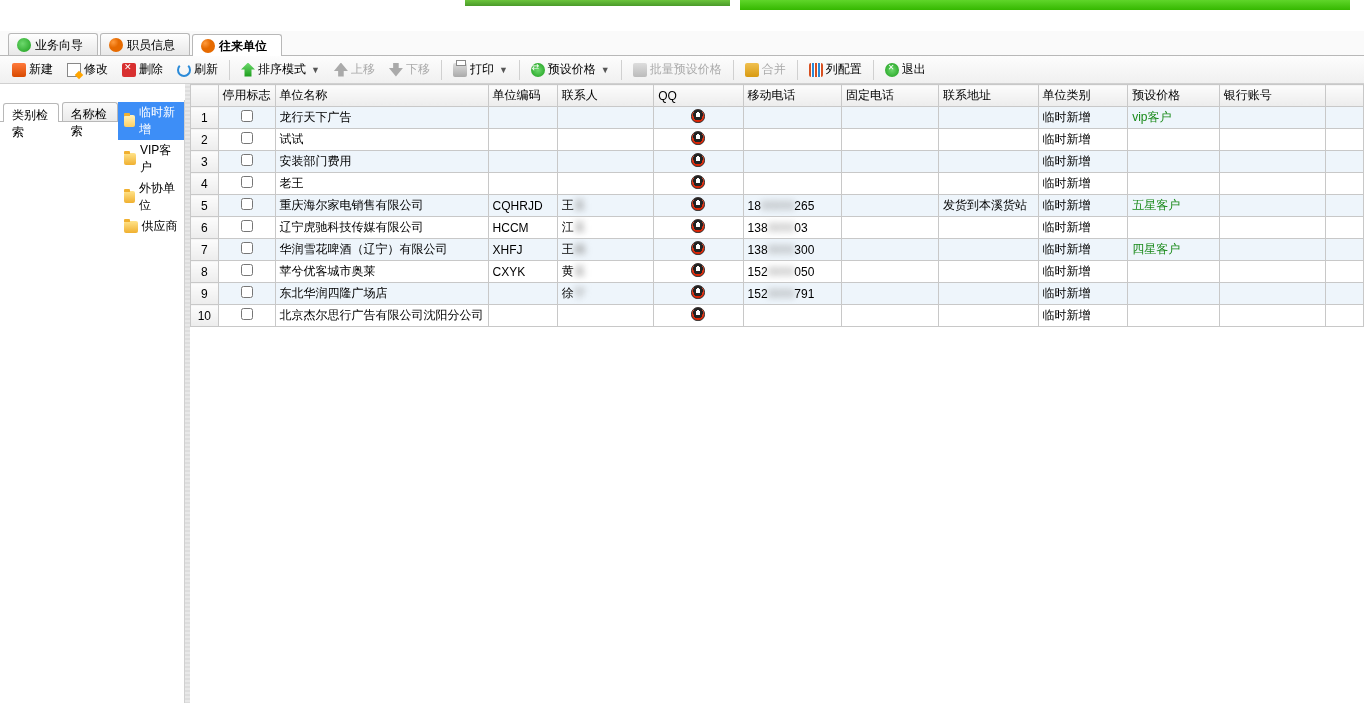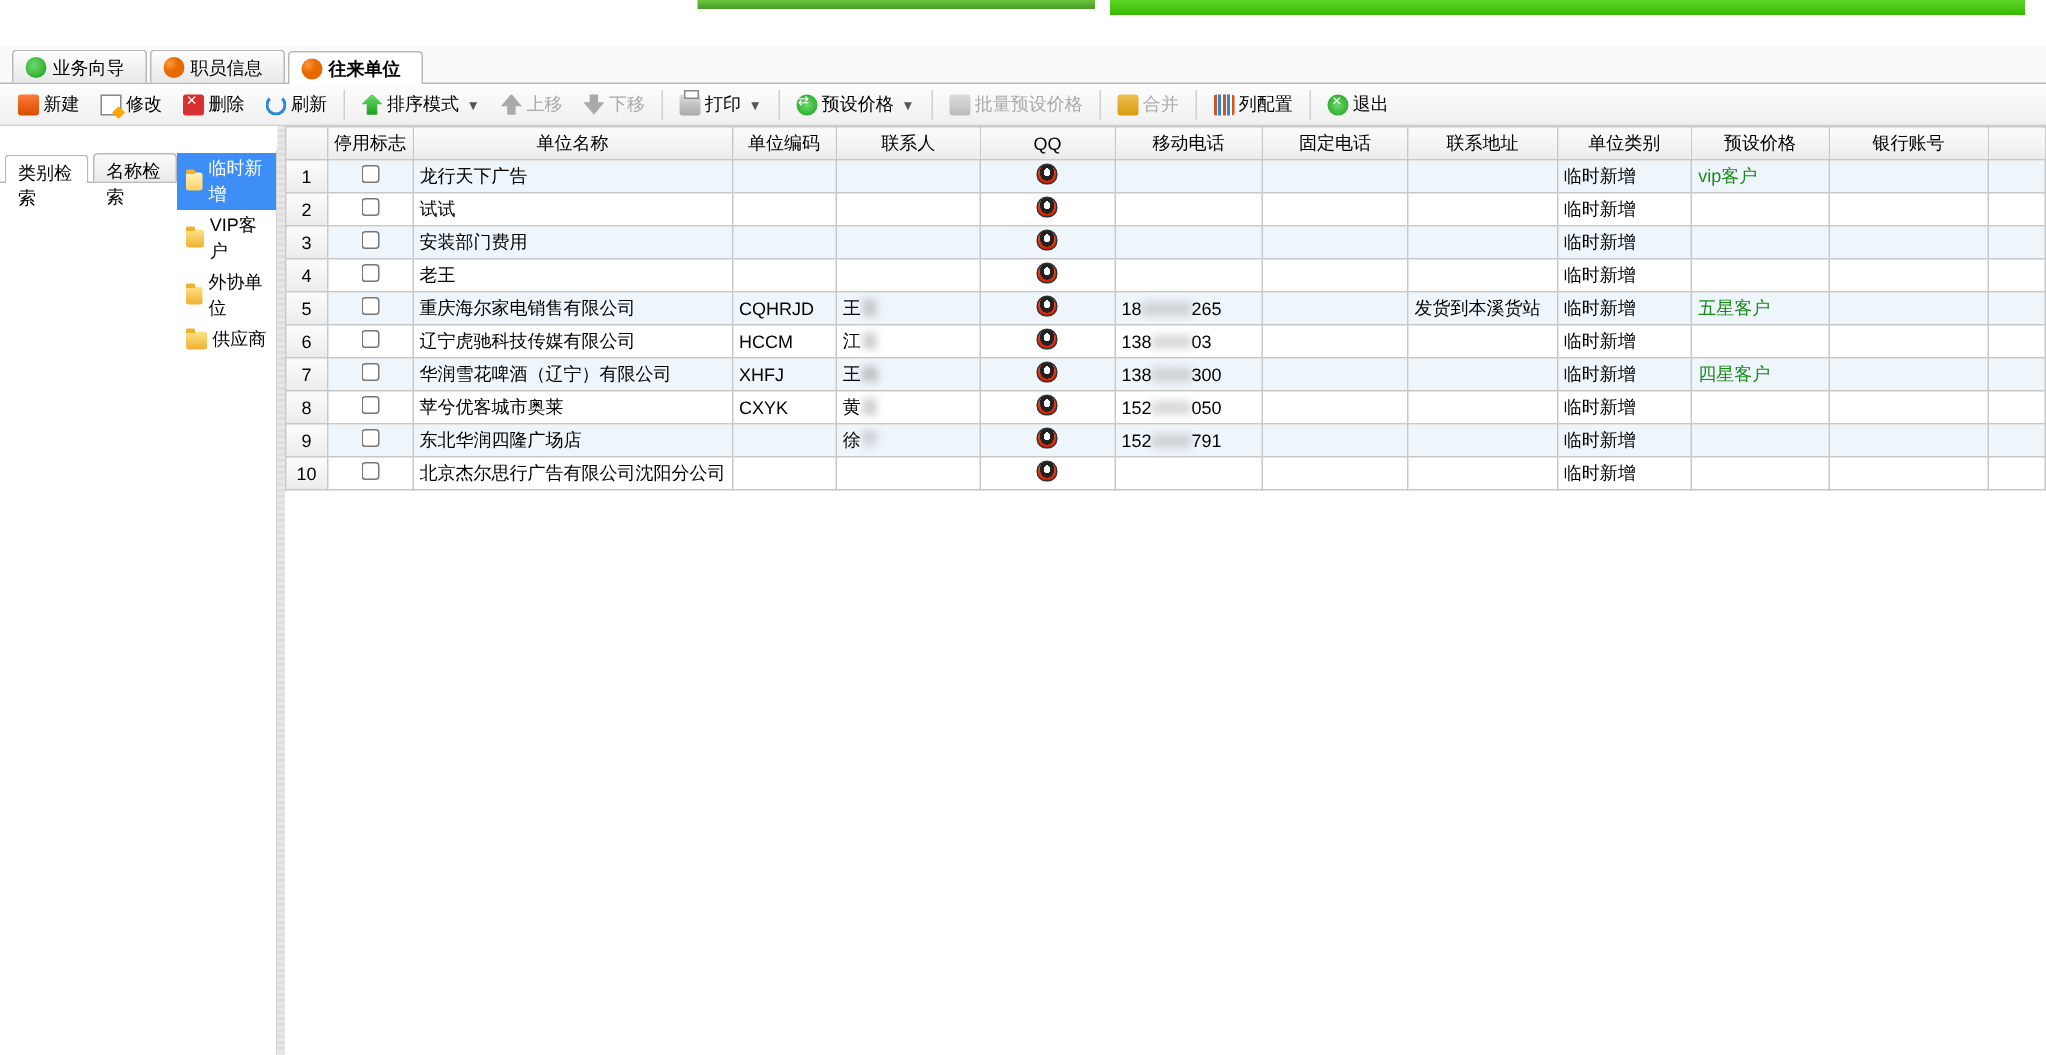--- a/index.html
+++ b/index.html
@@ -56,21 +56,21 @@
 .tree-item.selected { background: #3d8ef7; color: #fff; }
 .fld { width: 14px; height: 12px; background: linear-gradient(#ffe38a,#f0b030); border-radius: 2px; position: relative; }
 .fld::before { content: ""; position: absolute; top: -2px; left: 0; width: 6px; height: 3px; background: #f0b030; border-radius: 1px 1px 0 0; }
 .fld.open { background: linear-gradient(#fff3c0,#ffd060); }
 
 .splitter { width: 5px; background: repeating-linear-gradient(180deg,#e8e8e8 0 2px,#ddd 2px 4px); cursor: col-resize; }
 
 .content { flex: 1; overflow: auto; }
 .grid { border-collapse: collapse; table-layout: fixed; }
 .grid th, .grid td { border: 1px solid #c8c8c8; height: 22px; padding: 0 4px; text-align: left; white-space: nowrap; overflow: hidden; }
-.grid th { background: linear-gradient(#fcfcfc,#ececec); font-weight: normal; text-align: center; position: sticky; top: 0; }
+.grid th { background: linear-gradient(#fcfcfc,#ececec); font-weight: normal; text-align: left; position: sticky; top: 0; }
 .grid .rownum { background: linear-gradient(#fcfcfc,#ececec); text-align: center; width: 28px; }
 .grid .chkcell { text-align: center; }
 .grid tr.even td { background: #eef5fb; }
 .grid tr.odd td { background: #fff; }
 .grid .rownum, .grid th.rownum { background: linear-gradient(#fcfcfc,#ececec) !important; }
 .green { color: #1a8a1a; }
 .qq { display: inline-block; width: 14px; height: 14px; background: radial-gradient(ellipse at 50% 40%, #fff 0 25%, #222 26% 55%, transparent 56%), linear-gradient(#ff5030,#d82000); border-radius: 50% 50% 45% 45%; border: 1px solid #333; }
 input.ck { width: 12px; height: 12px; }
 .blur { filter: blur(3px); color: #888; }
 

